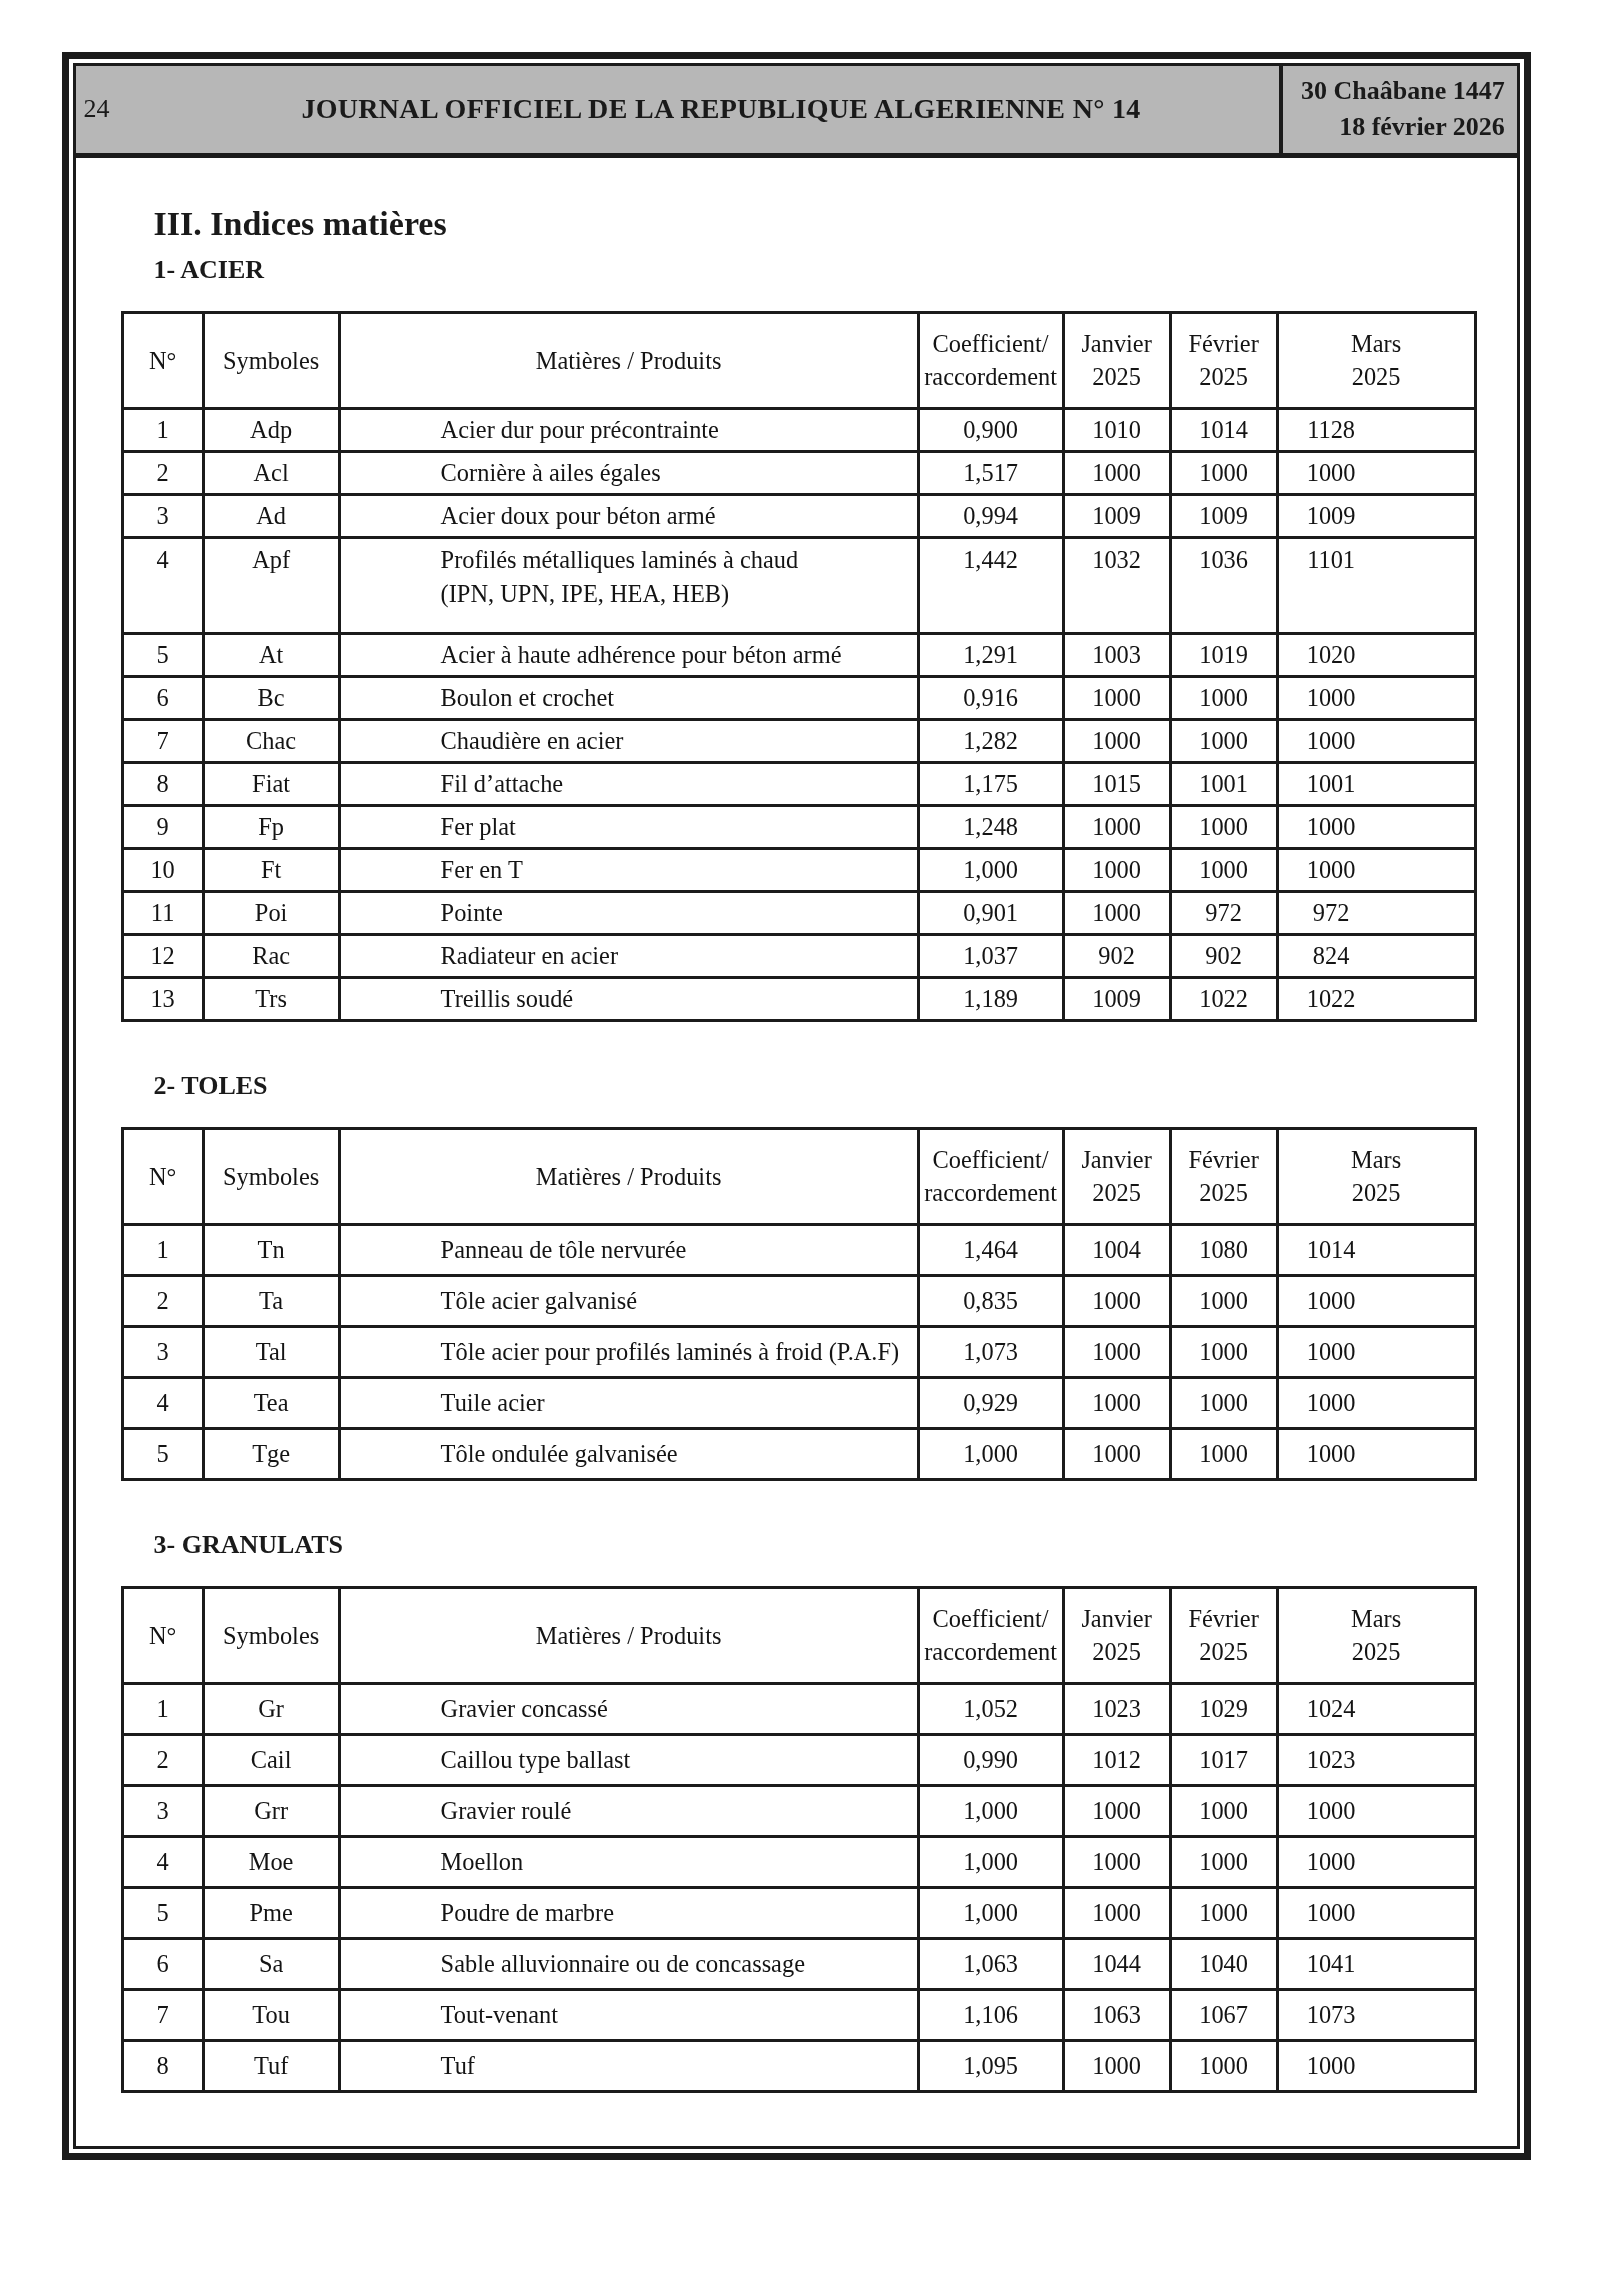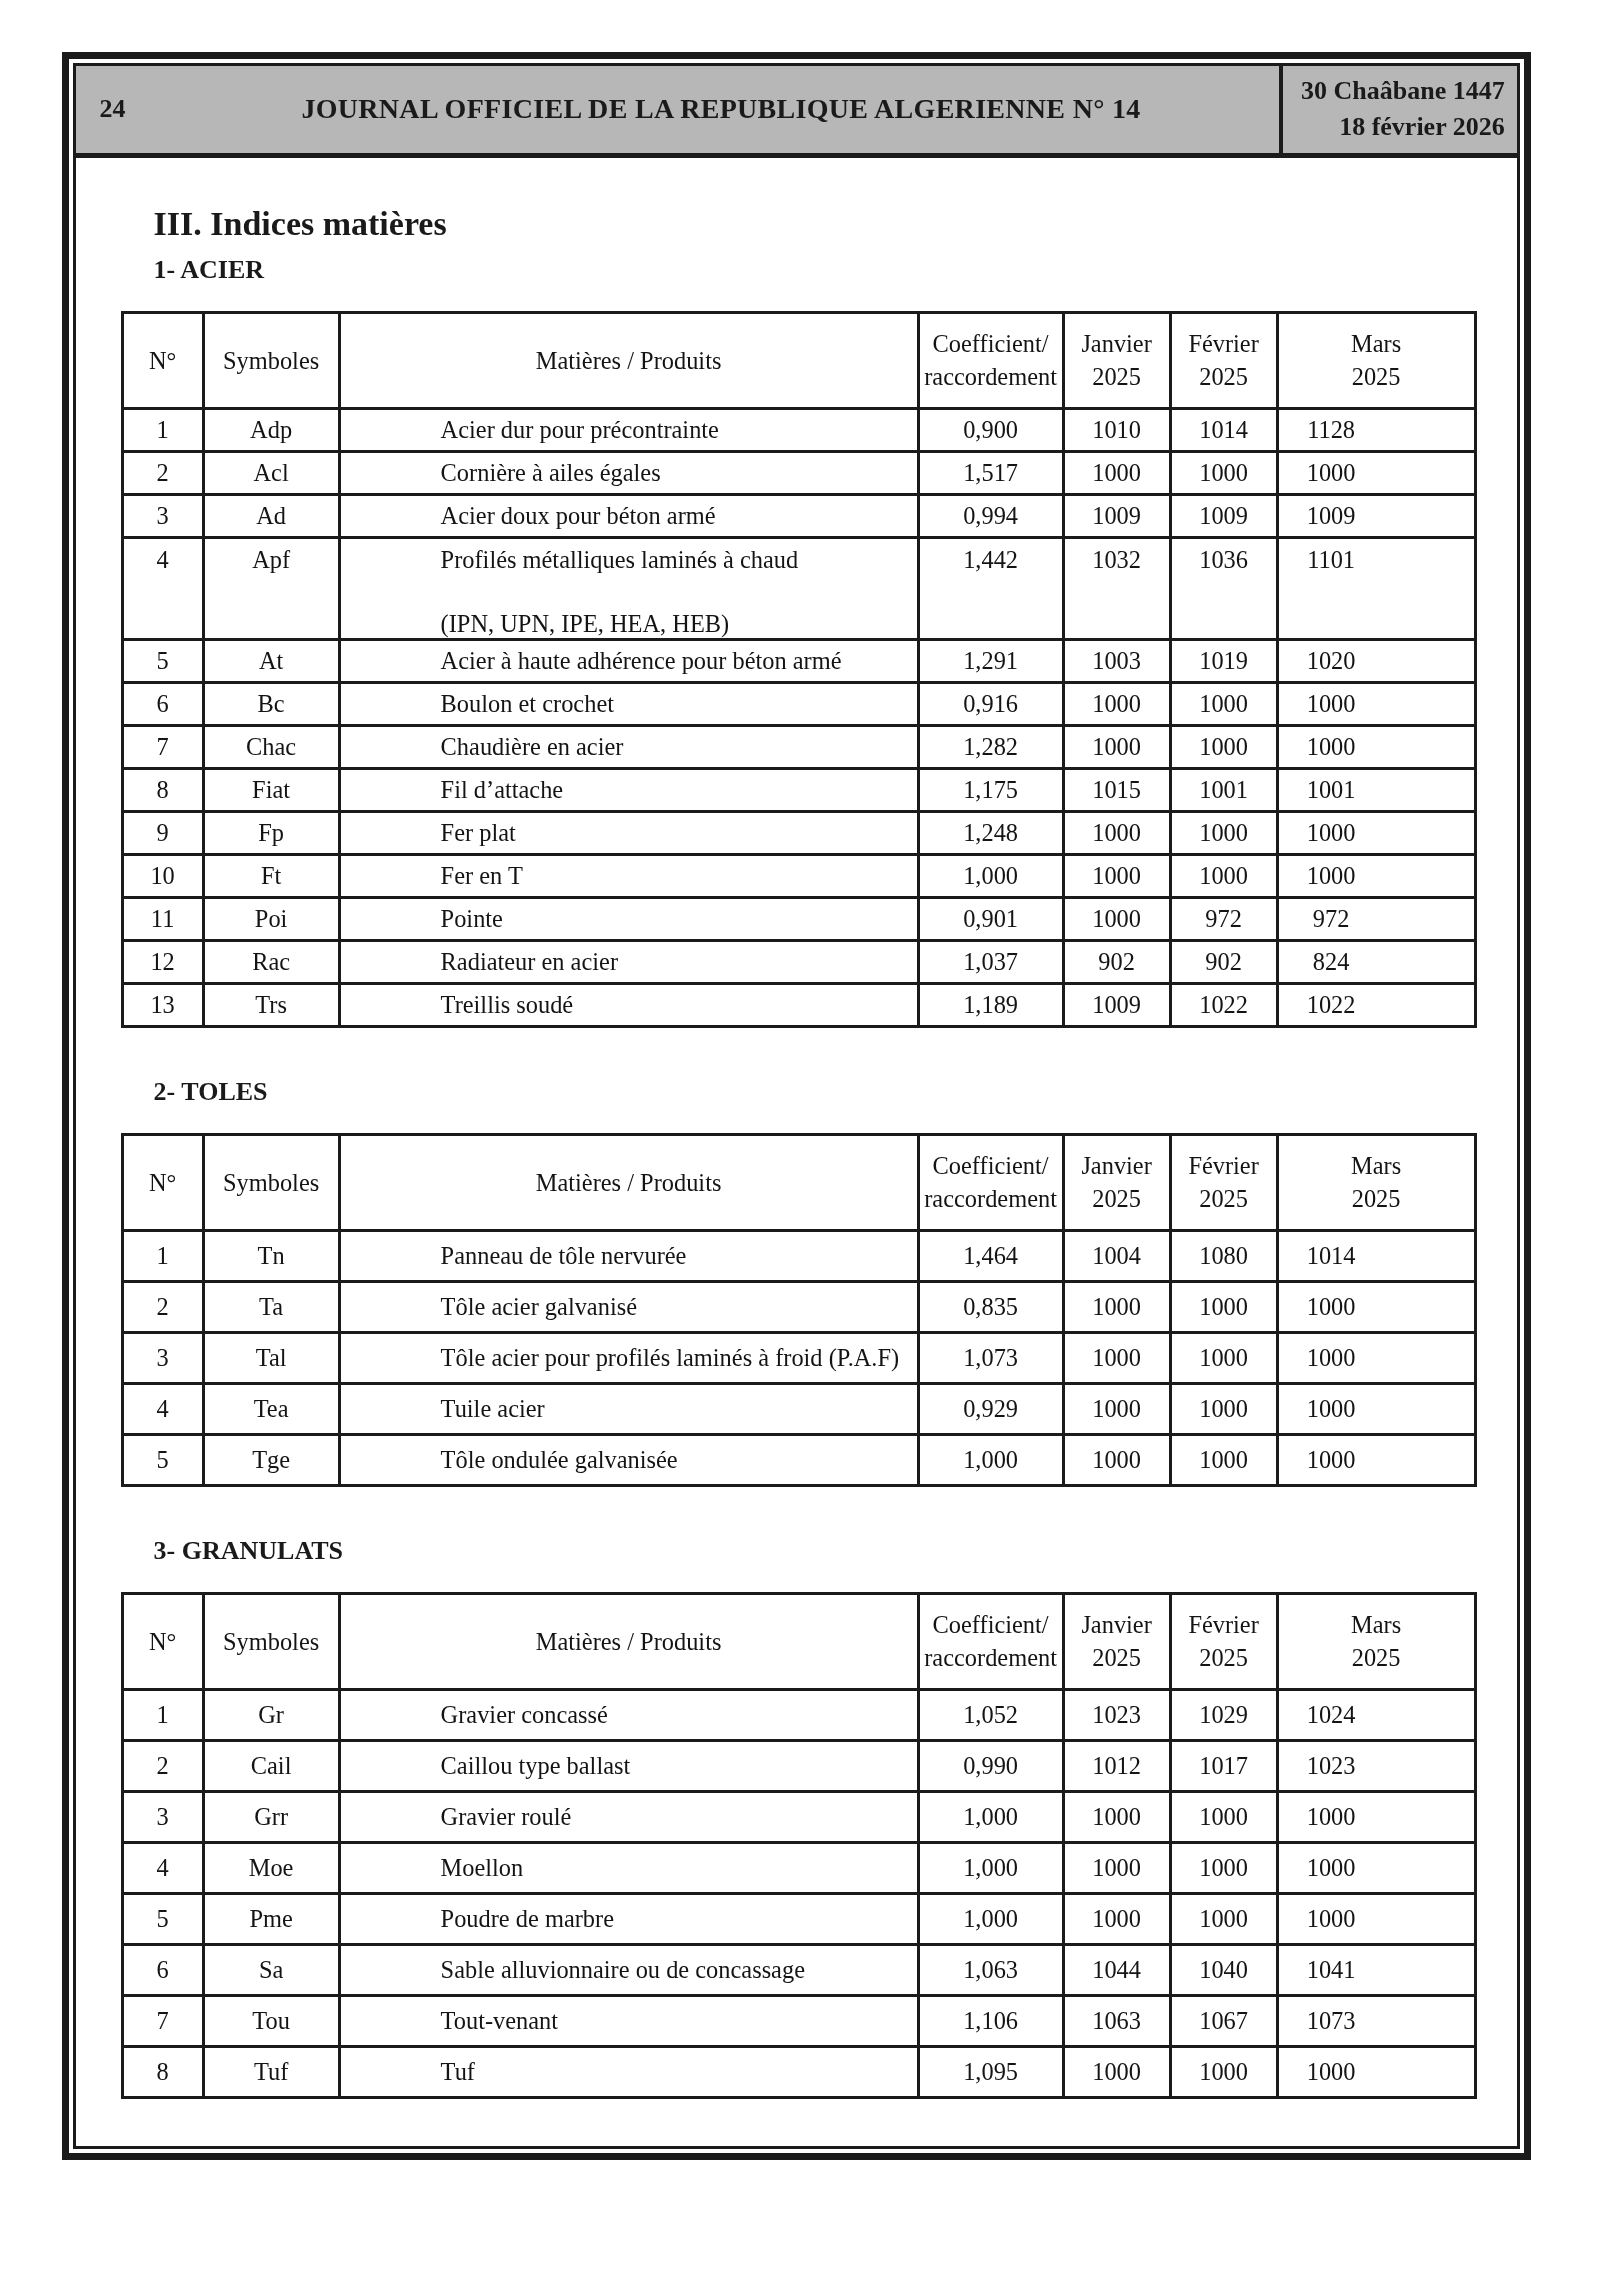--- a/index.html
+++ b/index.html
@@ -14,22 +14,22 @@
   }
   .frame-inner {
     position:absolute; inset:3.6px; border:3.6px solid #1b1b1b; overflow:hidden;
   }
   
   .band {
     height:87px; background:#b7b7b7; border-bottom:5.4px solid #1b1b1b;
     display:flex; align-items:stretch;
   }
   .page-num {
-    width:87px; display:flex; align-items:center; padding-left:24px;
-    font-weight:bold; font-size:26px; box-sizing:border-box;
+    width:87px; display:flex; align-items:center; padding-left:8px;
+    font-weight:normal; font-size:26px; box-sizing:border-box;
   }
   .journal-title {
     flex:1; display:flex; align-items:center; justify-content:center;
     font-weight:bold; font-size:28px; letter-spacing:0.3px; text-align:center;
   }
   .date-box {
     width:238px; box-sizing:border-box; border-left:4.5px solid #1b1b1b;
     display:flex; flex-direction:column; justify-content:center; align-items:flex-end;
     padding-right:12.7px; gap:5.4px; font-weight:bold; font-size:26px;
   }
@@ -51,21 +51,21 @@
     font-weight:normal; padding:0; box-sizing:border-box;
   }
   col.w-n{width:81px} col.w-sym{width:136px} col.w-prod{width:579px}
   col.w-coef{width:145px} col.w-m{width:107px} col.w-mars{width:198px}
   .idx-table thead th { height:96px; line-height:33px; }
   .t-acier tbody td { height:43px; }
   .t-toles tbody td, .t-gran tbody td { height:51px; }
   .idx-table td.c-prod { text-align:left; padding-left:100px; }
   .idx-table td.c-mars { padding-right:90px; } 
   tr.row-tall td { vertical-align:top; height:96px; padding-top:7.2px; }
-  tr.row-tall td.c-prod .prod2 { margin-top:36px; }
+  tr.row-tall td.c-prod .prod2 { margin-top:6px; }
 </style>
 </head>
 <body>
 
 <div class="frame">
   <div class="frame-inner">
 
     <div class="band">
       <div class="page-num">24</div>
       <div class="journal-title">JOURNAL OFFICIEL DE LA REPUBLIQUE ALGERIENNE N° 14</div>

